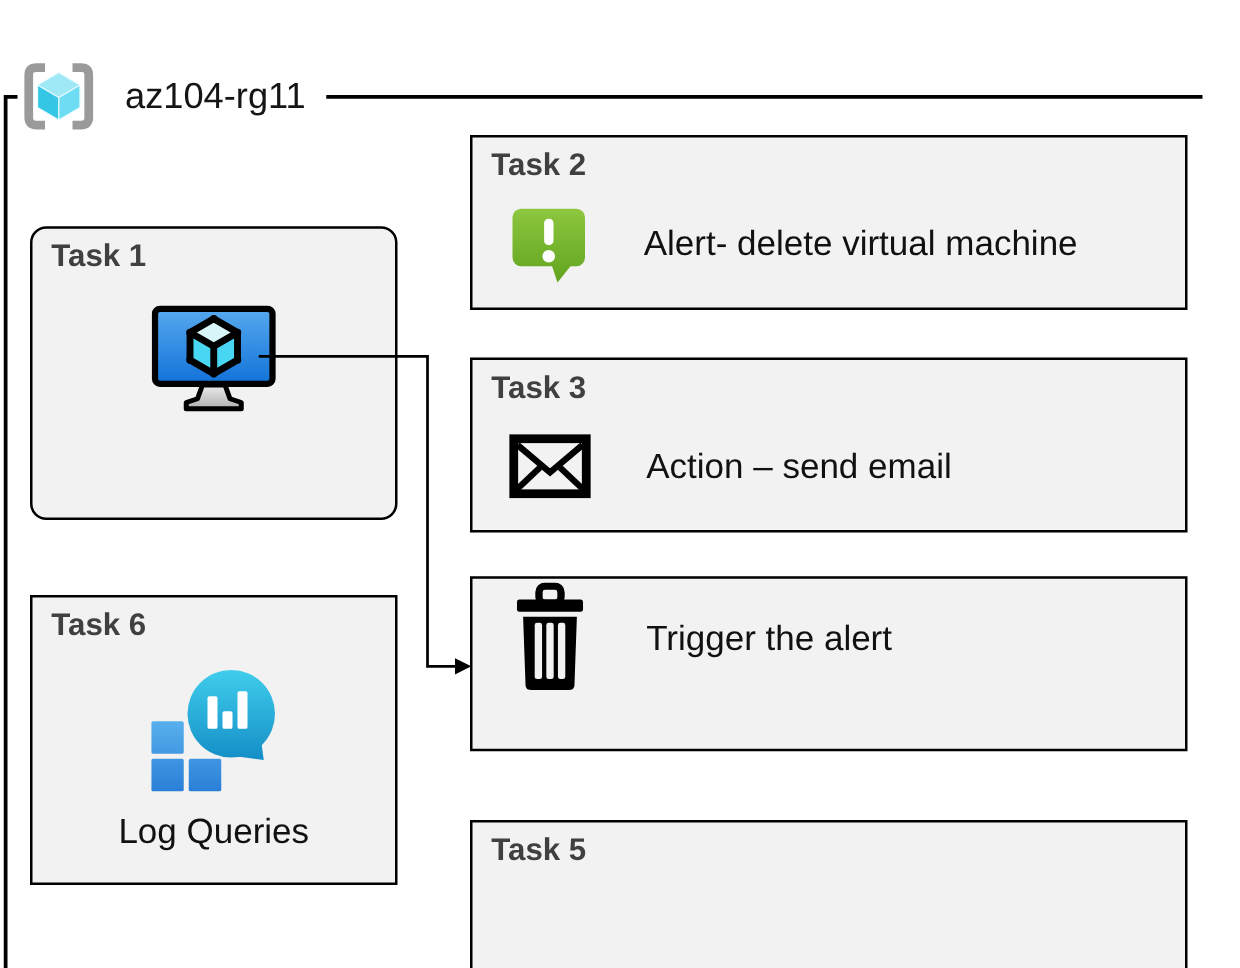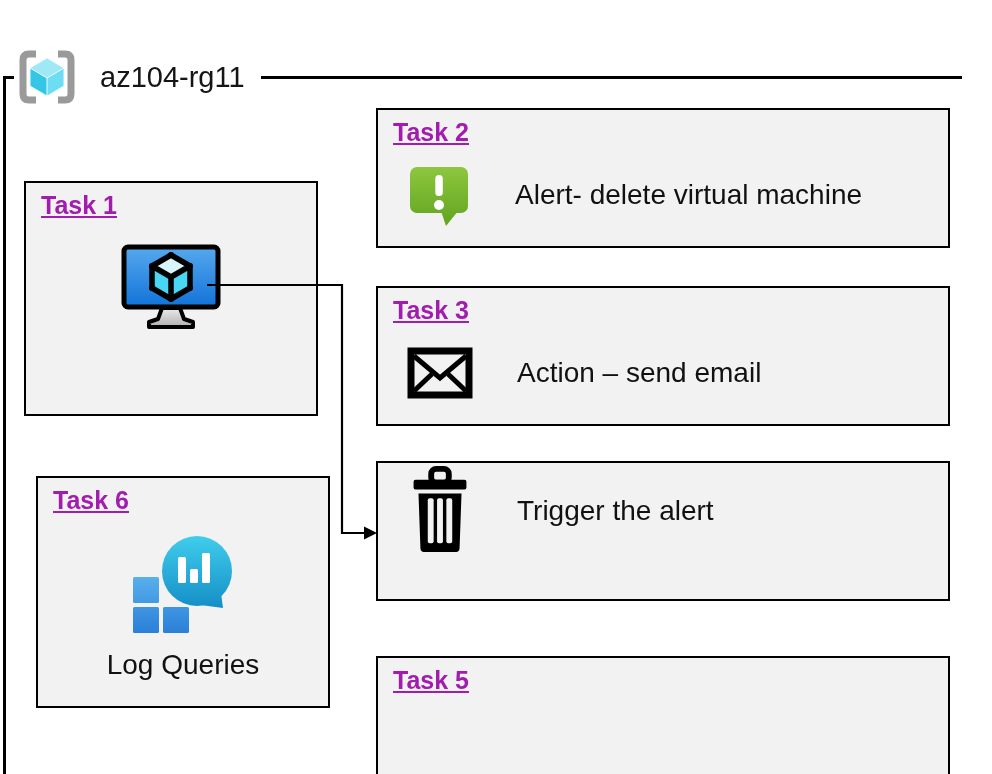--- a/index.html
+++ b/index.html
@@ -13,26 +13,26 @@
   }
   .rg-header{
     position:absolute;left:14px;top:0px;height:58px;z-index:2;
     background:#ffffff;display:flex;align-items:center;padding:0 16px 0 2px;
   }
   .rg-title{font-size:29px;color:#151515;margin-left:22px;white-space:nowrap;}
   .box{
     position:absolute;background:#f2f2f2;border:2px solid #000;box-sizing:border-box;z-index:1;
   }
   .box-title{
-    color:#a21caf;font-weight:700;font-size:25px;line-height:1.15;
-    padding:8px 16px 0 15px;letter-spacing:0px;text-decoration:underline;
+    color:#404040;font-weight:700;font-size:25px;line-height:1.15;
+    padding:8px 16px 0 15px;letter-spacing:0px;
   }
   
-  .t1{left:24px;top:133px;width:294px;height:235px;}
-  .t6{left:36px;top:428px;width:294px;height:232px;}
+  .t1{left:24px;top:133px;width:294px;height:235px;border-radius:13px;}
+  .t6{left:24px;top:428px;width:294px;height:232px;}
   .icon-center{margin:24px auto 0;width:100px;}
   .lq-wrap{margin:20px auto 0;width:100px;}
   .box-label-center{
     text-align:center;font-size:28px;color:#111;margin-top:14px;white-space:nowrap;
   }
   
   .rbox{left:376px;width:574px;height:140px;}
   .t2{top:60px;}
   .t3{top:238px;}
   .t4{top:413px;}

